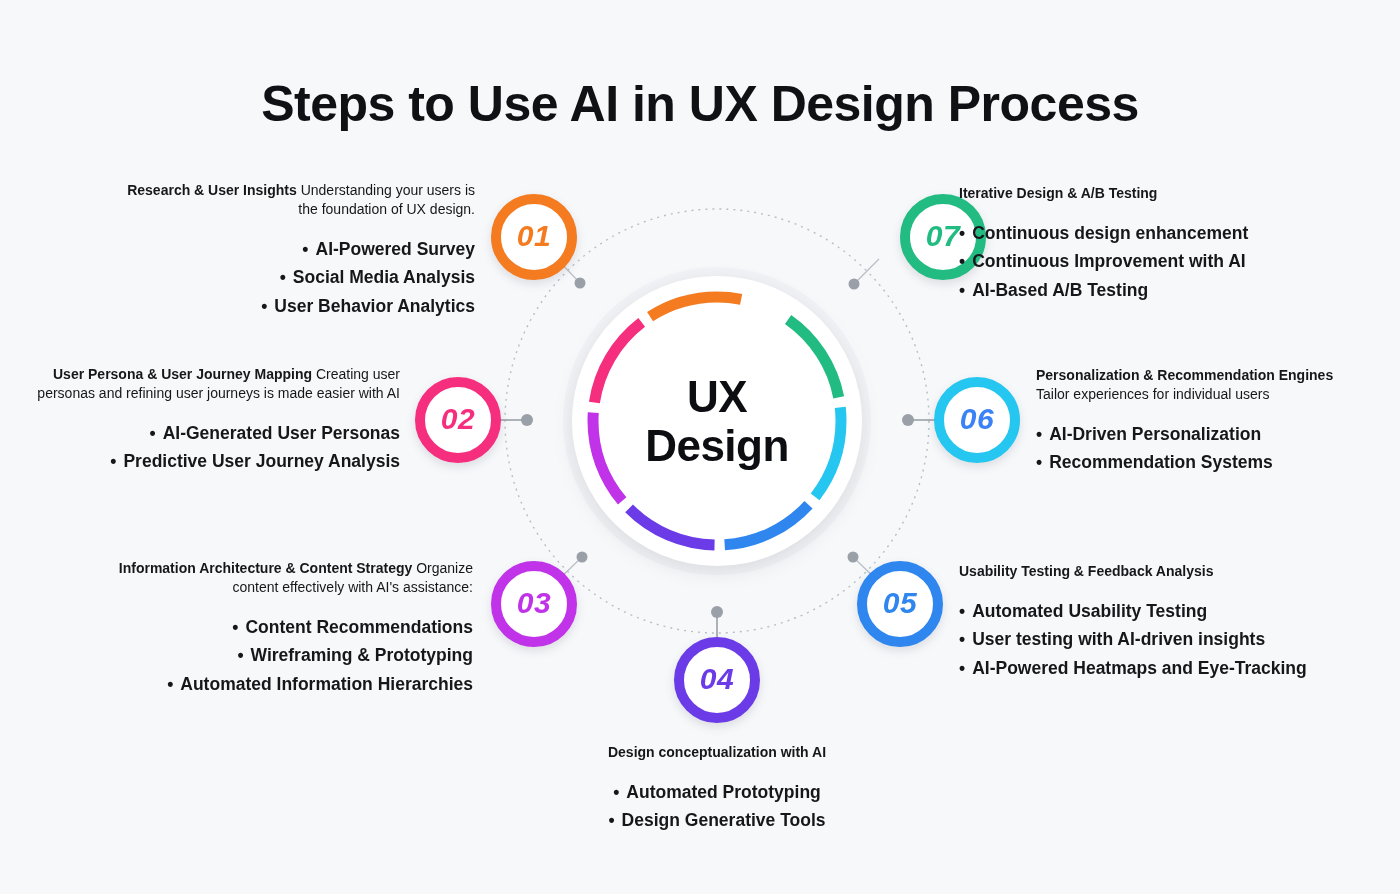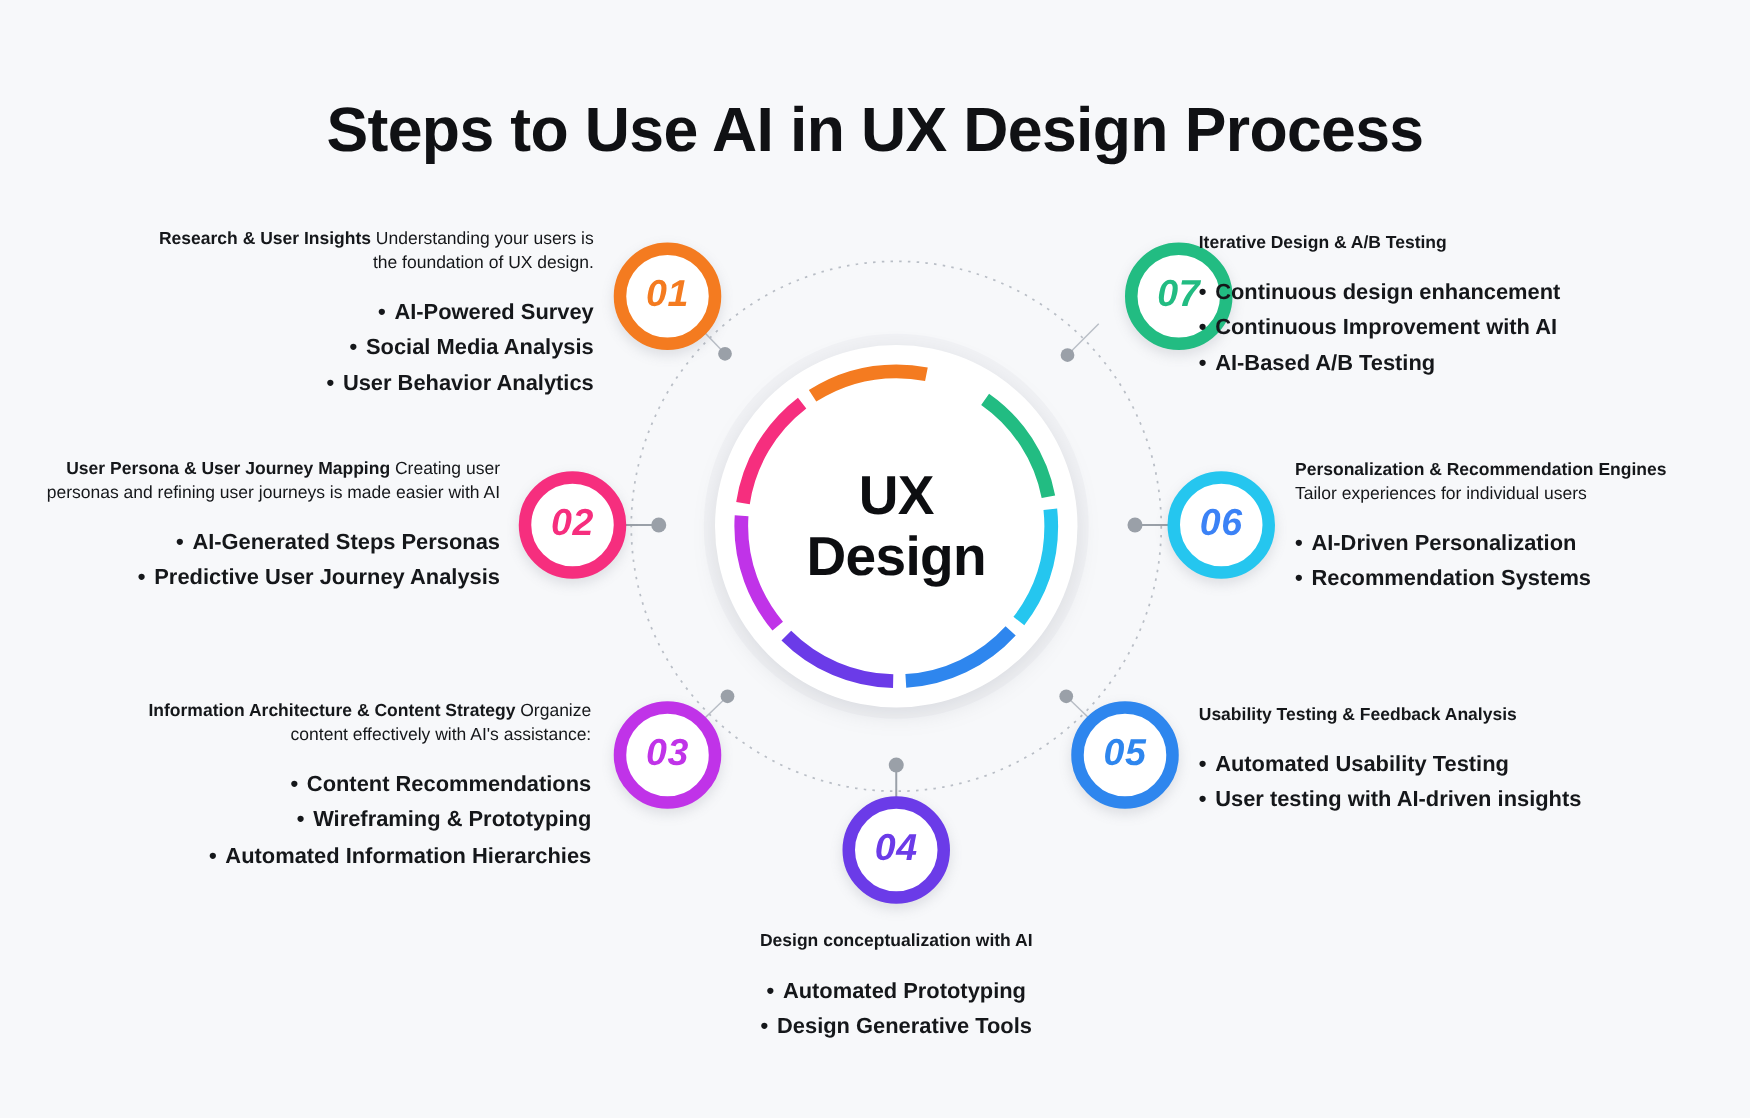--- a/index.html
+++ b/index.html
@@ -150,21 +150,21 @@
     <li>Social Media Analysis</li>
     <li>User Behavior Analytics</li>
   </ul>
 </div>
 
 <div class="block align-right" style="left:35px; top:365px; width:365px;">
   <div class="head">
     <b>User Persona &amp; User Journey Mapping</b><span> Creating user personas and refining user journeys is made easier with AI</span>
   </div>
   <ul>
-    <li>AI-Generated Steps Personas</li>
+    <li>AI-Generated User Personas</li>
     <li>Predictive User Journey Analysis</li>
   </ul>
 </div>
 
 <div class="block align-right" style="left:110px; top:559px; width:363px;">
   <div class="head">
     <b>Information Architecture &amp; Content Strategy</b><span> Organize content effectively with AI's assistance:</span>
   </div>
   <ul>
     <li>Content Recommendations</li>
@@ -183,20 +183,21 @@
   </ul>
 </div>
 
 <div class="block align-left" style="left:959px; top:562px; width:380px;">
   <div class="head">
     <b>Usability Testing &amp; Feedback Analysis</b><span></span>
   </div>
   <ul>
     <li>Automated Usability Testing</li>
     <li>User testing with AI-driven insights</li>
+    <li>AI-Powered Heatmaps and Eye-Tracking</li>
   </ul>
 </div>
 
 <div class="block align-left" style="left:1036px; top:366px; width:320px;">
   <div class="head">
     <b>Personalization &amp; Recommendation Engines</b><span> Tailor experiences for individual users</span>
   </div>
   <ul>
     <li>AI-Driven Personalization</li>
     <li>Recommendation Systems</li>

